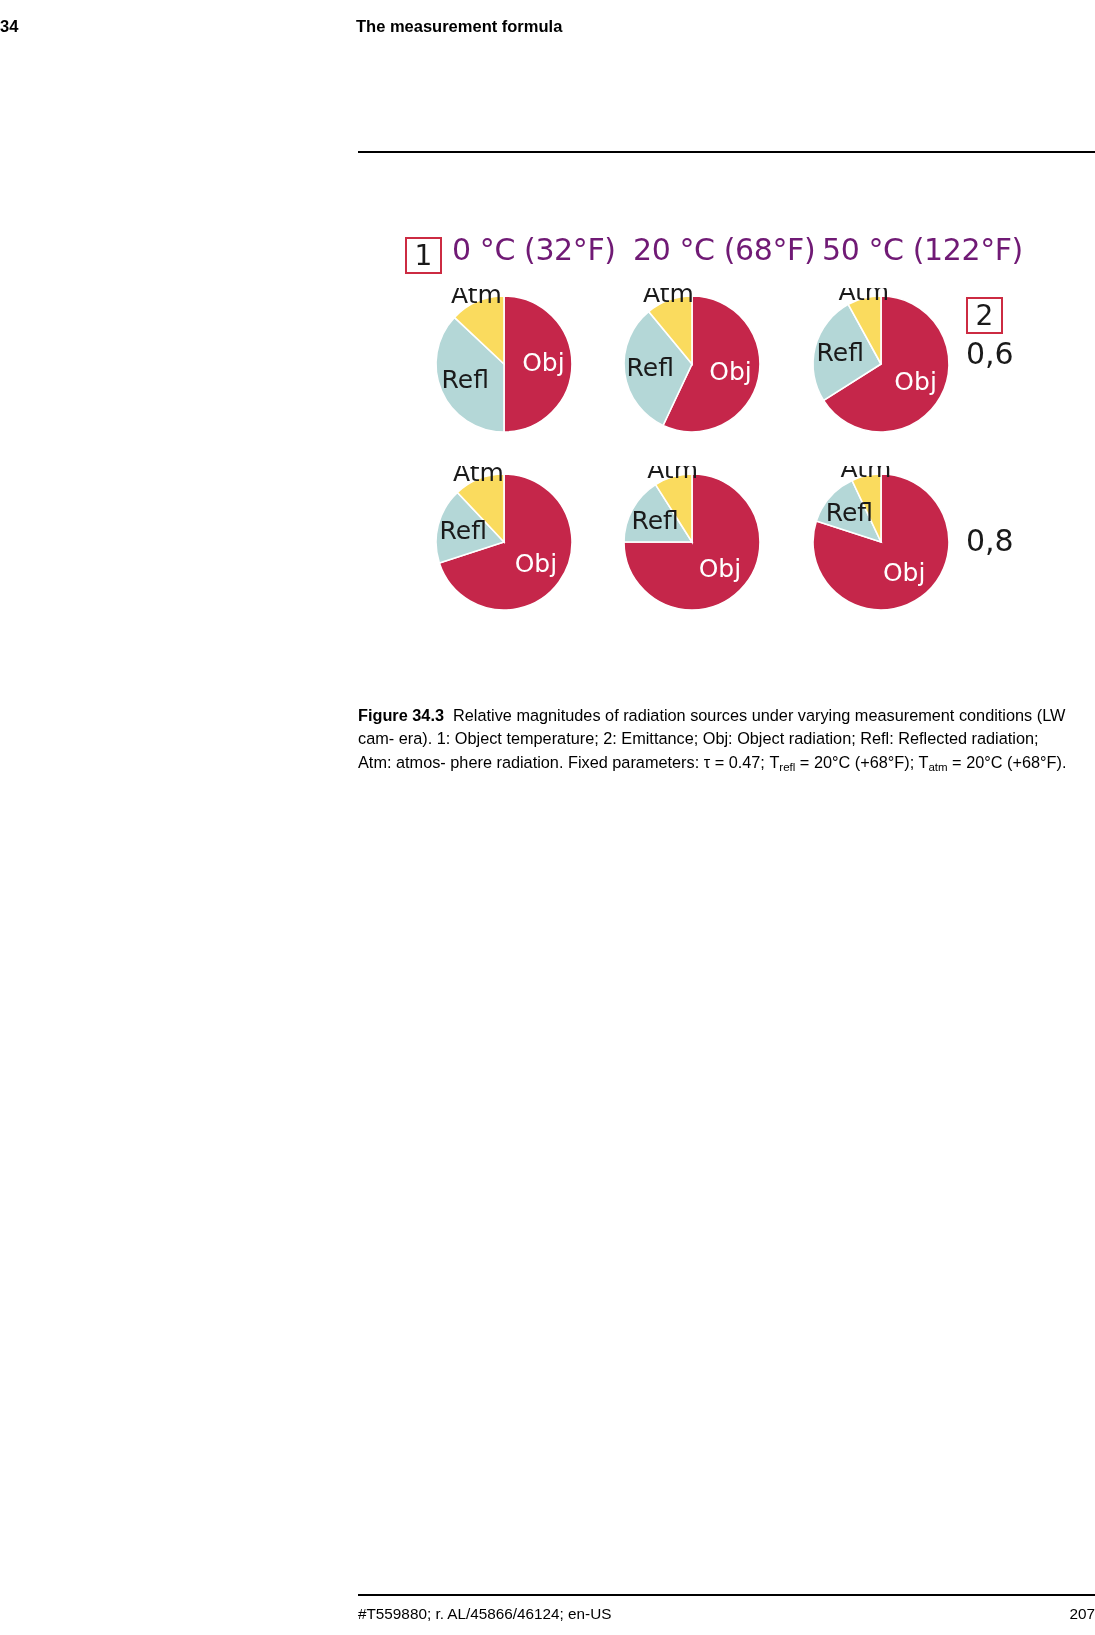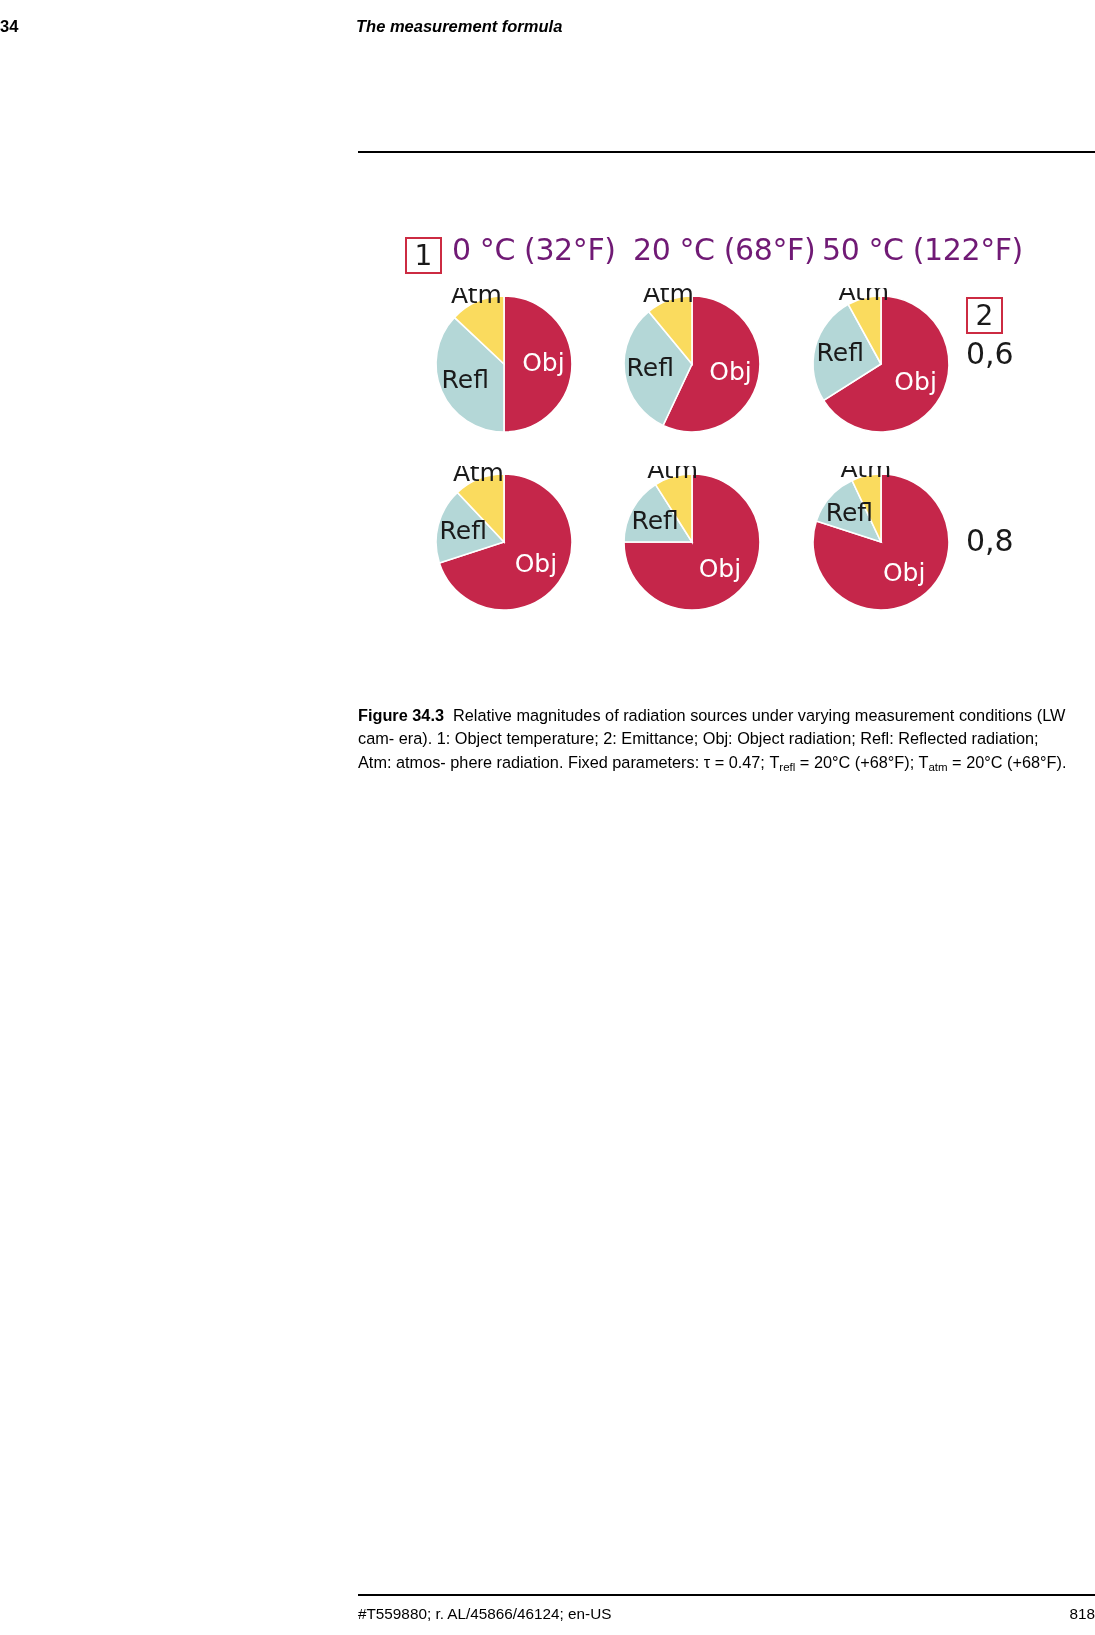--- a/index.html
+++ b/index.html
@@ -33,21 +33,20 @@
     font-weight: bold;
     letter-spacing: 0px;
   }
   .runhead-title {
     position: absolute;
     left: 356px;
     top: 2px;
     font-size: 16.5px;
     font-weight: bold;
     letter-spacing: 0px;
-    font-style: italic;
   }
 
   
   .rule-top {
     position: absolute;
     left: 358px;
     top: 151px;
     width: 737px;
     height: 1.6px;
     background: #000000;
@@ -261,13 +260,13 @@
 
 <div class="caption">
   <b>Figure 34.3</b>&nbsp;
   <span>Relative magnitudes of radiation sources under varying measurement conditions (LW cam-</span>
   <span>era). 1: Object temperature; 2: Emittance; Obj: Object radiation; Refl: Reflected radiation; Atm: atmos-</span>
   <span>phere radiation. Fixed parameters: τ = 0.47; T</span><sub>refl</sub><span> = 20°C (+68°F); T</span><sub>atm</sub><span> = 20°C (+68°F).</span>
 </div>
 
 <div class="rule-bottom"></div>
 <div class="footer-left">#T559880; r. AL/45866/46124; en-US</div>
-<div class="footer-right">818</div>
+<div class="footer-right">207</div>
 
 </body></html>

